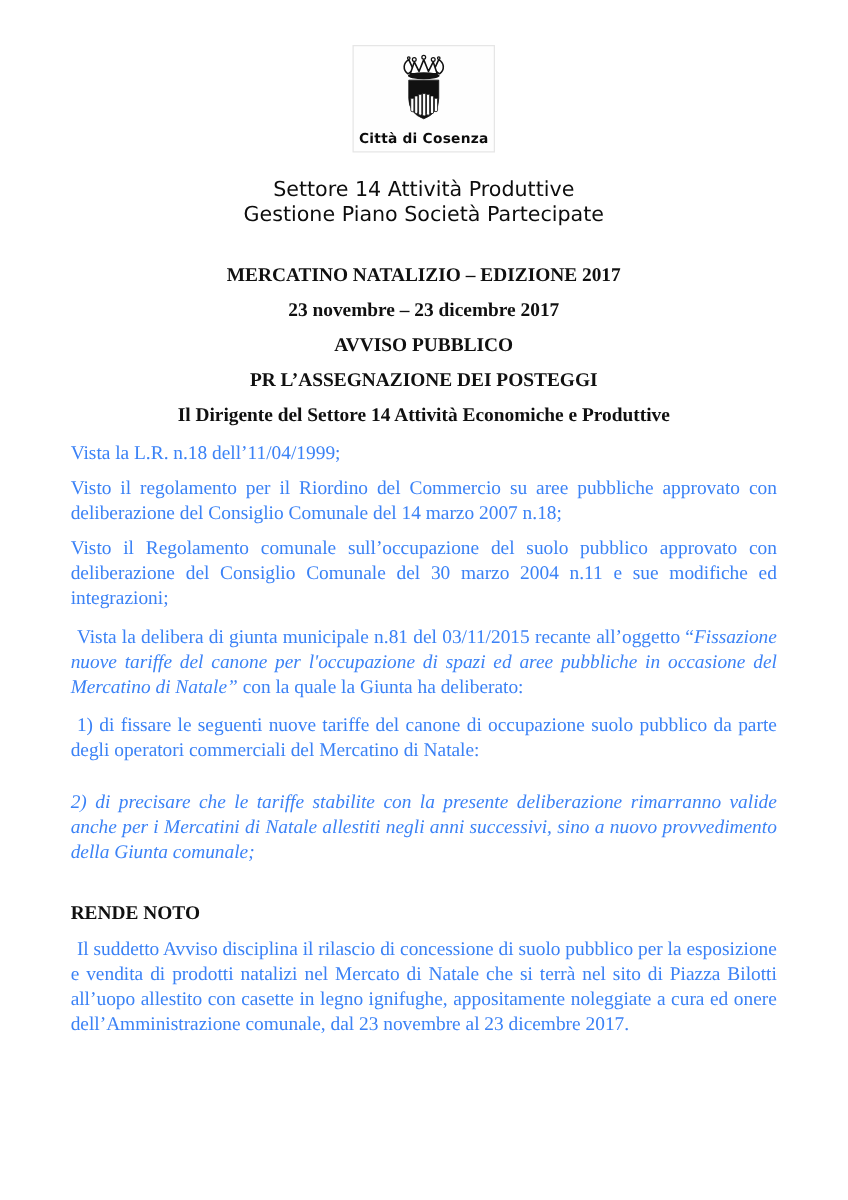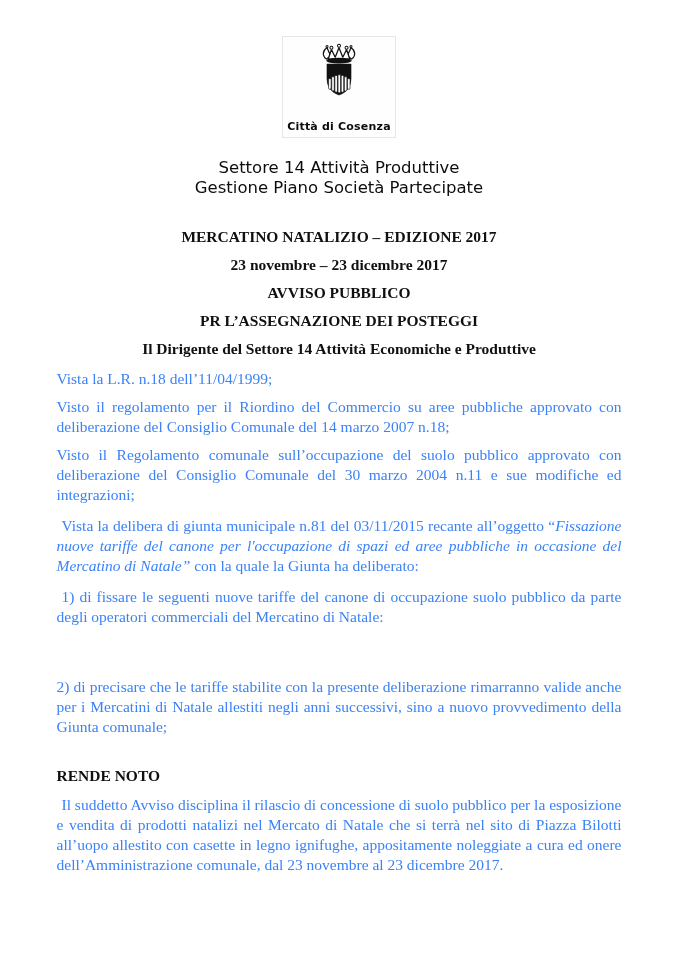--- a/index.html
+++ b/index.html
@@ -27,21 +27,21 @@
     padding: 5px 0 4px;
   }
   .crest {
     display: block;
     margin: 0 auto;
     width: 66px;
     height: 60px;
   }
   .logo-caption {
     display: block;
-    margin-top: 18px;
+    margin-top: 2px;
     font-family: "DejaVu Sans", sans-serif;
     font-weight: bold;
     font-size: 11px;
     letter-spacing: 0.2px;
     color: #0c0c0c;
   }
   
   .dept {
     margin-top: 20px;
     text-align: center;
@@ -77,21 +77,21 @@
   }
   .para.indent-sm { text-indent: 5px; }
   .para.delibera { margin-top: 11px; }
   .para.item1 { margin-top: 11px; }
   .tariff {
     margin: 27px 0 0 44px;
     font-size: 15.5px;
     line-height: 20px;
     text-align: left;
   }
-  .para.item2 { margin-top: 50px; }
+  .para.item2 { margin-top: 21px; font-style: italic; }
   .rende-noto {
     margin: 31px 0 0 0;
     font-weight: bold;
     font-size: 15.5px;
     line-height: 16px;
     color: #101010;
   }
   .para.avviso { margin-top: 11px; }
   .para.casette {
     margin-top: 7px;

